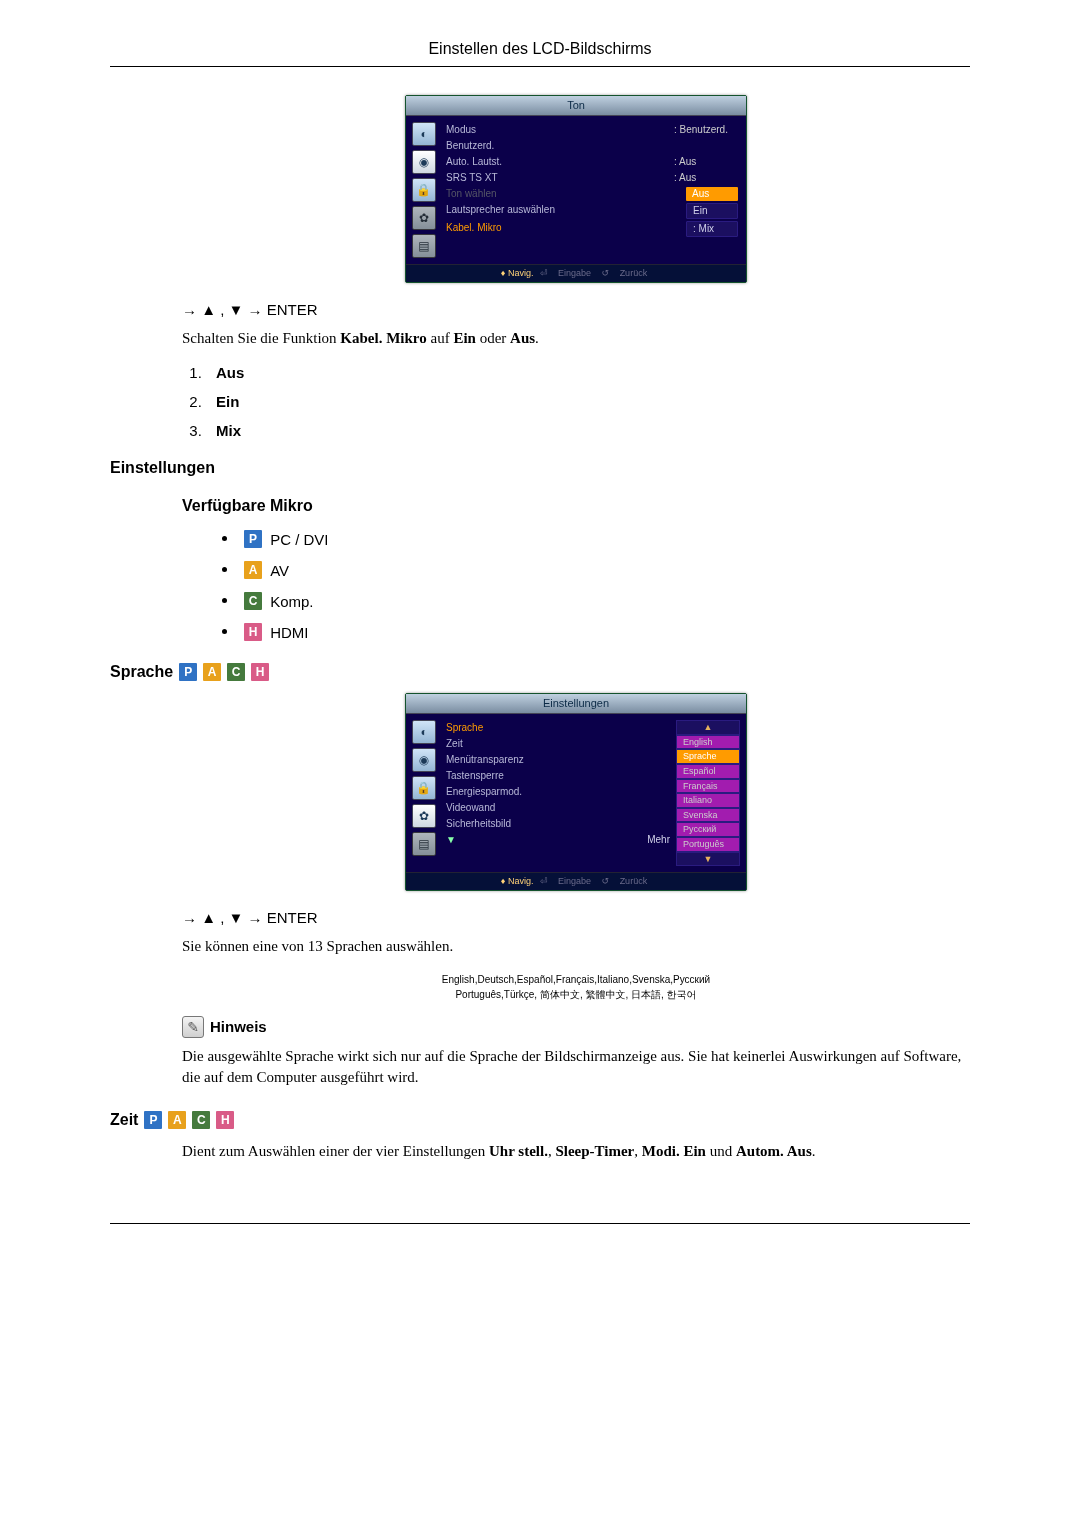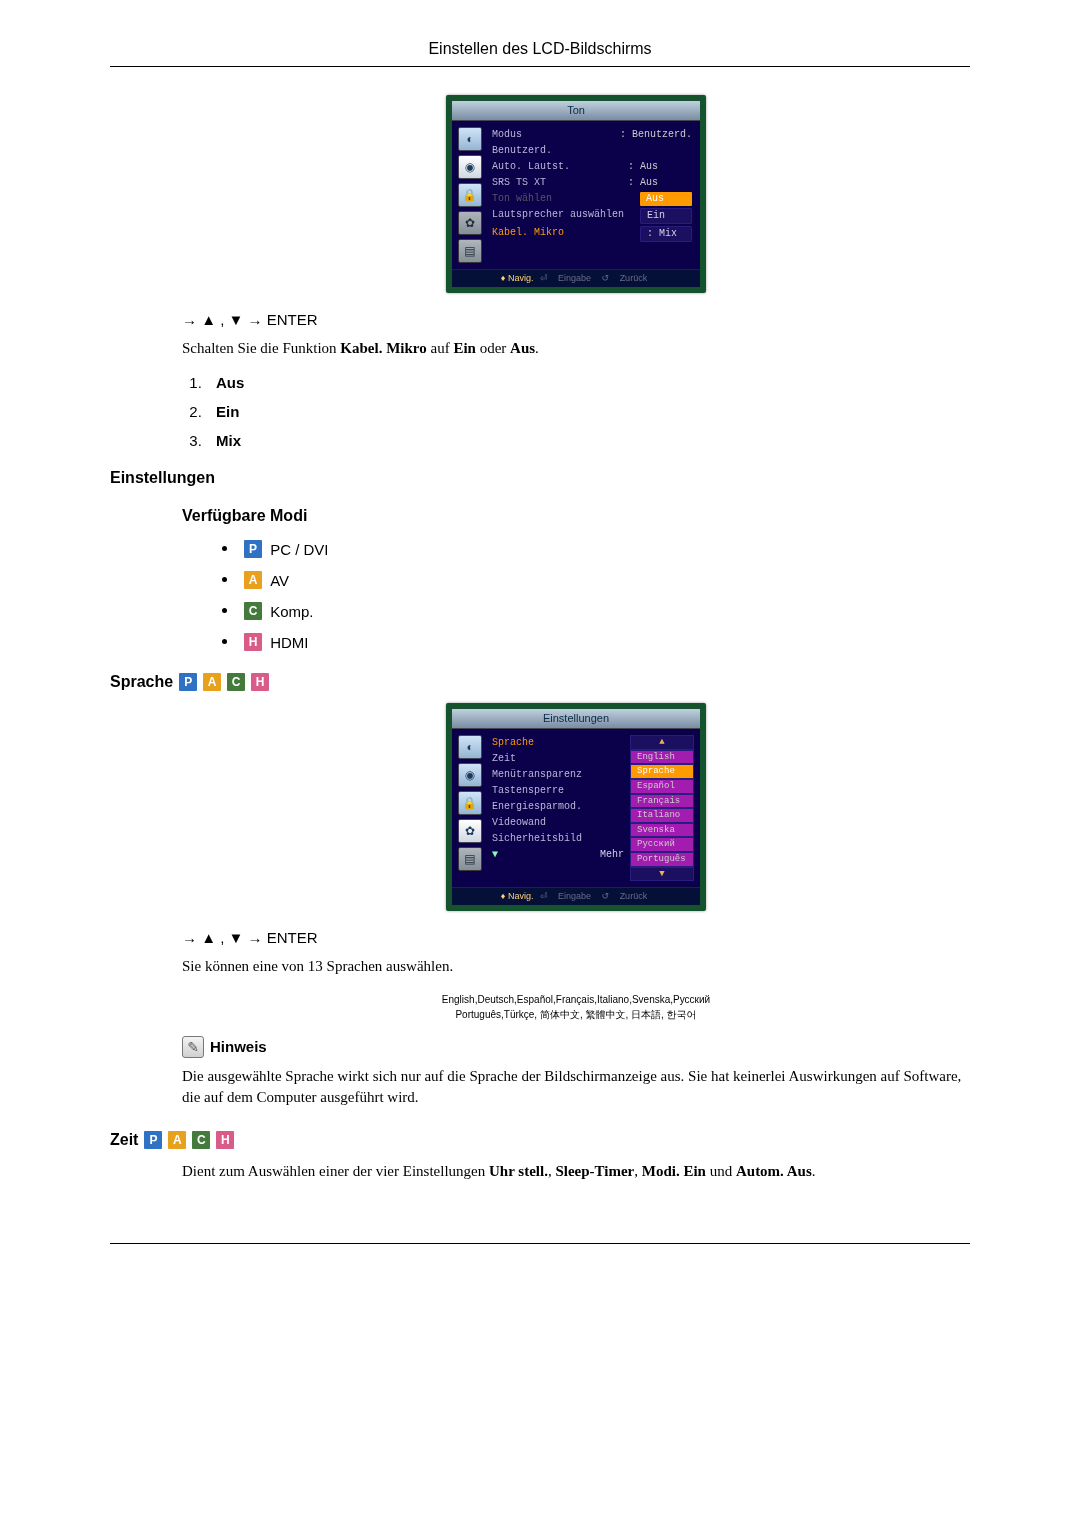--- a/index.html
+++ b/index.html
@@ -24,24 +24,24 @@
     border-top: 1px solid #000;
     margin-top: 60px;
     height: 1px;
   }
 
   .indent-1 { padding-left: 72px; }
   .indent-2 { padding-left: 110px; }
 
   
   .osd {
-    width: 260px;
+    width: 342px;
     margin: 0 auto 18px auto;
     background: #0b004a;
-    border: 6px solid #14532d;
+    border: 1px solid #14532d;
     border-radius: 2px;
     font-size: 10px;
     color: #cfcfe8;
     position: relative;
     line-height: 1.4;
     box-shadow: 0 0 3px rgba(0,0,0,0.4);
   }
   .osd-title {
     background: linear-gradient(#bfd0e0, #7a8da1);
     color: #0b2a46;
@@ -70,21 +70,21 @@
     border-radius: 2px;
     display: flex;
     align-items: center;
     justify-content: center;
     font-size: 12px;
     color: #1c3a58;
     position: relative;
   }
   .osd-ico.active { background: linear-gradient(#fff, #cfd8e2); }
   .osd-ico.dim { filter: grayscale(0.6) brightness(0.8); }
-  .osd-list { flex: 1; font-family: Liberation Mono, monospace; }
+  .osd-list { flex: 1; }
   .osd-row { display: flex; justify-content: space-between; padding: 1px 2px; }
   .osd-row span:first-child { color: #b8b8d8; }
   .osd-row.sel span:first-child { color: #ff9b00; }
   .osd-row.dim span:first-child { color: #556; }
   .osd-val { color: #ccc; min-width: 64px; text-align: left; }
   .osd-hl {
     background: #ff9b00;
     color: #fff;
     padding: 0 6px;
     border-radius: 1px;
@@ -294,21 +294,21 @@
 
     <ol class="num-list">
       <li><span class="bold">Aus</span></li>
       <li><span class="bold">Ein</span></li>
       <li><span class="bold">Mix</span></li>
     </ol>
   </div>
 
   <div class="h3">Einstellungen</div>
 
-  <div class="h3 indent">Verfügbare Modi</div>
+  <div class="h3 indent">Verfügbare Mikro</div>
 
   <div class="indent-2">
     <ul class="mode-list">
       <li>
         <span class="badge badge-p">P</span>
         <span class="mode-label">PC / DVI</span>
       </li>
       <li>
         <span class="badge badge-a">A</span>
         <span class="mode-label">AV</span>

